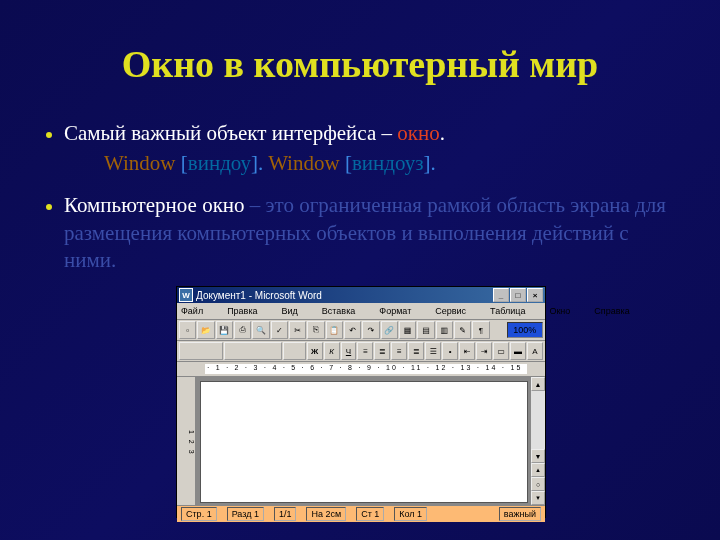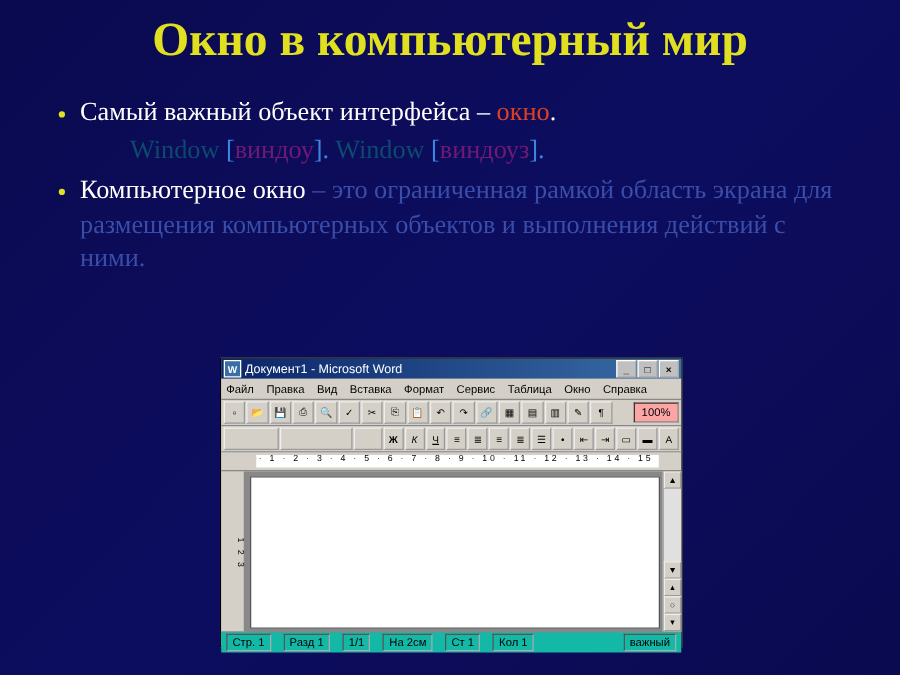--- a/index.html
+++ b/index.html
@@ -1,51 +1,51 @@
 <!DOCTYPE html>
 <html><head>
 <meta charset="utf-8">
 <style>
   html,body{margin:0;padding:0}
   body{width:720px;height:540px;background:linear-gradient(135deg,#0a0a50 0%,#0d0d60 50%,#0a0a50 100%);font-family:"Times New Roman",serif;color:#fff;overflow:hidden;position:relative}
-  .title{font-size:38px;font-weight:bold;text-align:center;color:#e0e020;padding:10px 0 18px}
+  .title{font-size:38px;font-weight:bold;text-align:center;color:#e0e020;padding:42px 0 18px}
   .content{padding:0 44px}
   ul{margin:0;padding:0}
-  li{list-style:disc;margin:4px 0 4px 20px;font-size:21px;line-height:1.3}
+  li{list-style:disc;margin:16px 0 4px 20px;font-size:21px;line-height:1.3}
   li::marker{color:#e0e020;font-size:0.9em}
   .line1 .t1{color:#fff}
   .line1 .t2{color:#e04020}
   .line1 .t3{color:#fff}
   .line2{margin:2px 0 6px 60px;font-size:21px}
-  .line2 .w1{color:#0c4a6e}
+  .line2 .w1{color:#a16207}
   .line2 .b{color:#3a86e0}
-  .line2 .g{color:#701a75}
+  .line2 .g{color:#0369a1}
   .line3 .bold{color:#fff;font-weight:normal}
   .line3 .rest{color:#3a4da8}
 
   .word-win{position:absolute;left:176px;top:286px;width:368px;height:230px;background:#c0c0c0;border:1px solid #000;font-family:Tahoma,Arial,sans-serif;font-size:9px;color:#000}
   .titlebar{height:16px;background:linear-gradient(90deg,#0a246a,#3a6ea5);color:#fff;display:flex;align-items:center;padding:0 2px}
   .tb-icon{width:12px;height:12px;background:#3a6ea5;border:1px solid #fff;margin-right:3px;display:flex;align-items:center;justify-content:center;font-size:8px;font-weight:bold;color:#fff}
   .tb-title{flex:1;font-size:10px;font-weight:normal}
   .winbtn{width:14px;height:12px;background:#c0c0c0;border:1px outset #fff;margin-left:1px;font-size:8px;font-weight:bold;display:flex;align-items:center;justify-content:center;color:#000}
-  .menubar{height:16px;background:#d4d0c8;display:flex;align-items:center;padding:0 4px;gap:10px;border-bottom:1px solid #888}
+  .menubar{height:16px;background:#d4d0c8;display:flex;align-items:center;padding:0 4px;gap:24px;border-bottom:1px solid #888}
   .menubar span{font-size:9px}
   .toolbar{height:20px;background:#d4d0c8;display:flex;align-items:center;padding:0 2px;gap:1px;border-bottom:1px solid #888}
   .tbtn{width:16px;height:16px;background:#d4d0c8;border:1px outset #eee;display:flex;align-items:center;justify-content:center;font-size:8px}
-  .zoom{width:36px;height:14px;background:#fca5a5;border:1px inset #888;font-size:9px;display:flex;align-items:center;justify-content:center;margin-left:16px}
+  .zoom{width:36px;height:14px;background:#1d4ed8;border:1px inset #888;font-size:9px;display:flex;align-items:center;justify-content:center;margin-left:16px}
   .ruler{height:14px;background:#d4d0c8;border-bottom:1px solid #888;position:relative}
   .ruler-inner{position:absolute;left:28px;right:18px;top:2px;height:10px;background:#fff;font-size:7px;color:#000;overflow:hidden;white-space:nowrap;padding:0 2px;letter-spacing:2.2px}
   .doc-area{display:flex;height:128px}
   .vruler{width:18px;background:#d4d0c8;border-right:1px solid #888;font-size:7px;writing-mode:vertical-rl;text-align:center;padding-top:4px;letter-spacing:2px}
   .page{flex:1;background:#888;padding:4px}
   .page-inner{width:100%;height:100%;background:#fff;border:1px solid #555}
   .vscroll{width:14px;background:#d4d0c8;border-left:1px solid #888;display:flex;flex-direction:column}
   .sbtn{height:12px;background:#d4d0c8;border:1px outset #eee;font-size:7px;display:flex;align-items:center;justify-content:center}
   .strack{flex:1;background:#e0e0e0}
-  .status{height:16px;background:#14b8a6;border-top:1px solid #888;display:flex;align-items:center;padding:0 4px;gap:10px;font-size:9px}
+  .status{height:16px;background:#fdba74;border-top:1px solid #888;display:flex;align-items:center;padding:0 4px;gap:10px;font-size:9px}
   .status .cell{border:1px inset #aaa;padding:0 4px;height:12px;display:flex;align-items:center}
 </style>
 </head>
 <body>
 
 <div class="title">Окно в компьютерный мир</div>
 
 <div class="content">
   <ul>
     <li class="line1">

